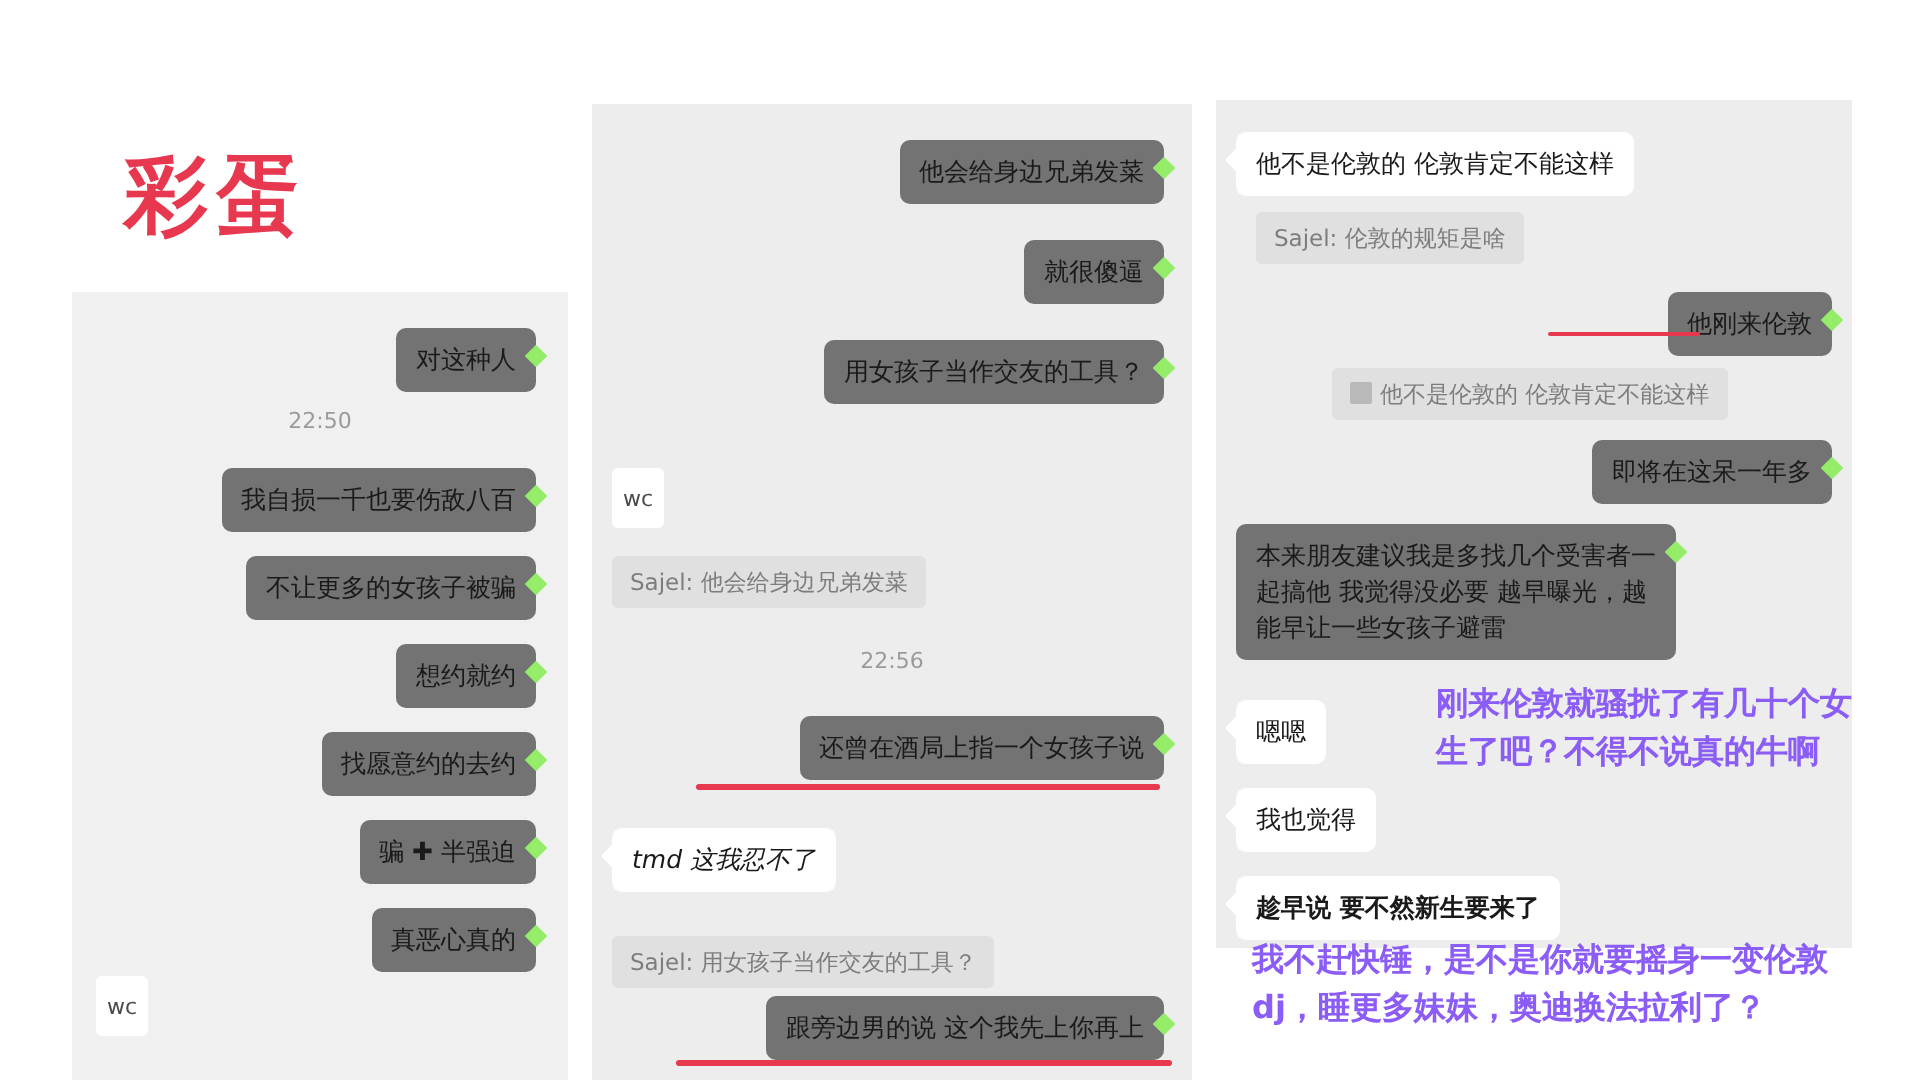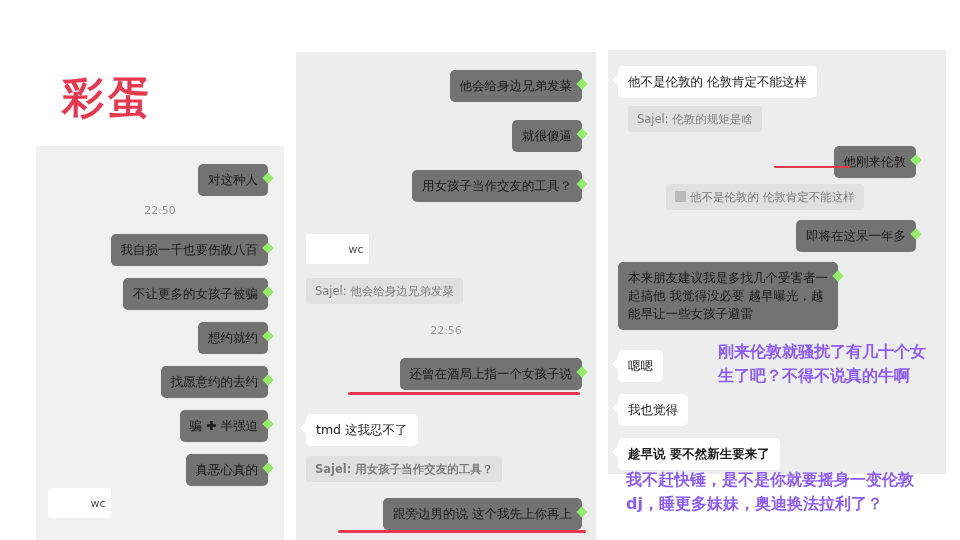--- a/index.html
+++ b/index.html
@@ -50,21 +50,20 @@
     width: 300px;
     height: 496px;
     background: #ededed;
   }
   #panel-right {
     left: 608px;
     top: 22px;
     width: 318px;
     height: 424px;
     background: #ededed;
-    padding-left: 20px;
   }
   
   .row {
     position: absolute;
     display: flex;
     align-items: flex-start;
   }
   .row.right { justify-content: flex-end; }
   .bubble {
     position: relative;
@@ -137,21 +136,20 @@
     width: 26px;
     height: 30px;
     background: #ffffff;
     border-radius: 3px;
     color: #4a4a4a;
     font-size: 11px;
     display: flex;
     align-items: center;
     justify-content: center;
     font-family: "DejaVu Sans", "Liberation Sans", sans-serif;
-    padding-left: 37px;
   }
   
   .underline {
     position: absolute;
     height: 3px;
     background: #e8384f;
     border-radius: 2px;
   }
   .underline.thin { height: 2px; }
   .handwriting {
@@ -222,25 +220,25 @@
     <div class="avatar" style="left:10px; top:182px;">wc</div>
 
     <div class="quote" style="left:10px; top:226px; max-width:190px;">Sajel: 他会给身边兄弟发菜</div>
 
     <div class="timestamp" style="left:0; top:272px;">22:56</div>
 
     <div class="row right" style="left:0; top:306px; width:286px;">
       <div class="bubble green" style="max-width:238px;">还曾在酒局上指一个女孩子说</div>
     </div>
 
-    <div class="row" style="left:10px; top:362px; width:280px;">
+    <div class="row" style="left:10px; top:362px; width:280px;font-style:italic;">
       <div class="bubble white">tmd 这我忍不了</div>
     </div>
 
-    <div class="quote" style="left:10px; top:404px; max-width:230px;font-weight:bold;">Sajel: 用女孩子当作交友的工具？</div>
+    <div class="quote" style="left:10px; top:416px; max-width:230px;">Sajel: 用女孩子当作交友的工具？</div>
 
     <div class="row right" style="left:0; top:446px; width:286px;">
       <div class="bubble green" style="max-width:250px;">跟旁边男的说 这个我先上你再上</div>
     </div>
   </div>
 
   <div class="underline" style="left:348px; top:364px; width:232px;"></div>
   <div class="underline" style="left:338px; top:502px; width:248px;"></div>
 
   <div class="panel" id="panel-right">

